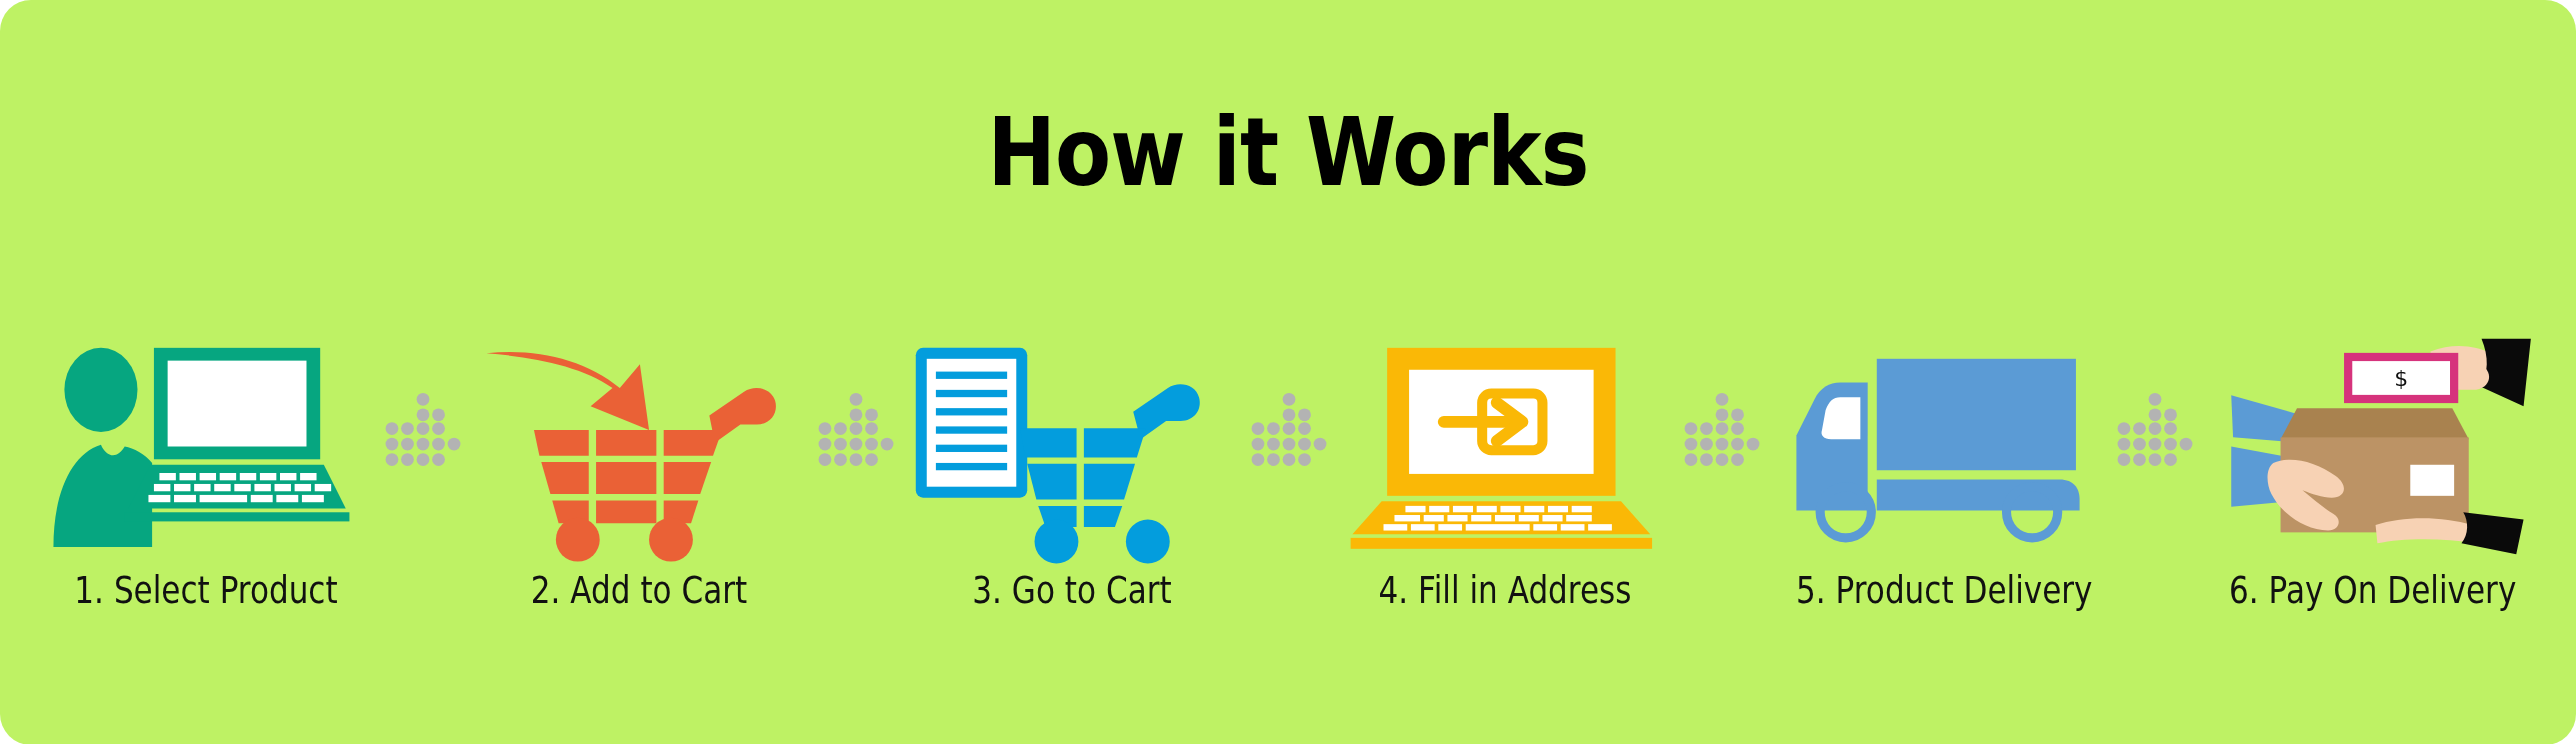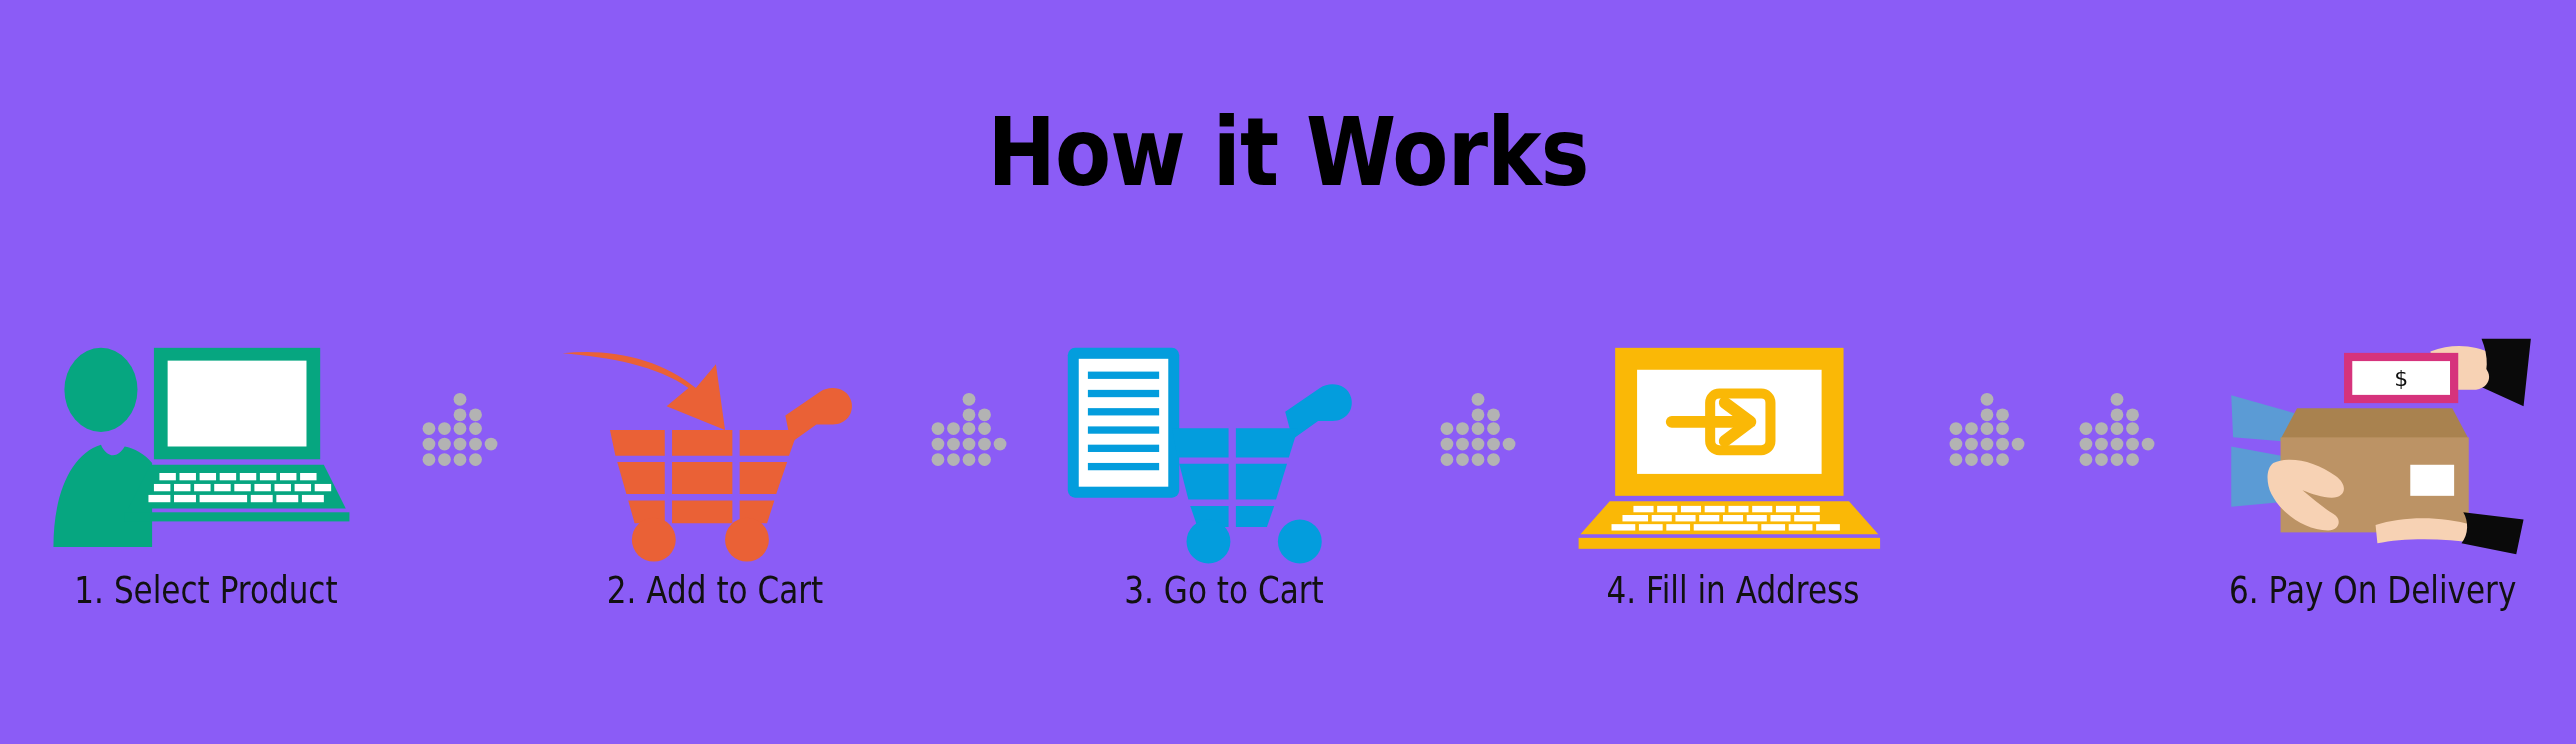--- a/index.html
+++ b/index.html
@@ -10,21 +10,22 @@
   body {
     width: 2576px;
     height: 745px;
     font-family: "Liberation Sans", sans-serif;
     overflow: hidden;
   }
   #page {
     position: relative;
     width: 2576px;
     height: 745px;
-    background: #8b5cf6;
+    background: #bef264;
+    border-radius: 31px;
   }
 
   
   #title {
     position: absolute;
     top: 102px;
     left: 0;
     width: 2576px;
     text-align: center;
     font-family: "DejaVu Sans", sans-serif;
@@ -352,20 +353,38 @@
             <circle cx="65" cy="57" r="7"></circle>
             <circle cx="82" cy="57" r="7"></circle>
           <circle cx="14" cy="74" r="7"></circle>
             <circle cx="31" cy="74" r="7"></circle>
             <circle cx="48" cy="74" r="7"></circle>
             <circle cx="65" cy="74" r="7"></circle>
         </g>
       </svg>
     </div>
 
+    <div class="step">
+      <div class="step-art">
+        <svg viewBox="0 0 370 220" xmlns="http://www.w3.org/2000/svg">
+
+          <rect x="118" y="14" width="218" height="122" fill="#5b9bd5"></rect>
+
+          <path d="M118 146 L318 146 C334 146 340 156 340 168 L340 180 L118 180 Z" fill="#5b9bd5"></path>
+
+          <path d="M30 98 L50 58 C56 46 66 40 78 40 L108 40 L108 180 L30 180 Z" fill="#5b9bd5"></path>
+
+          <path d="M58 92 C56 98 60 102 68 102 L100 102 L100 56 L78 56 C70 56 66 60 62 70 Z" fill="#ffffff"></path>
+
+          <circle cx="84" cy="182" r="28" fill="none" stroke="#5b9bd5" stroke-width="10"></circle>
+          <circle cx="288" cy="182" r="28" fill="none" stroke="#5b9bd5" stroke-width="10"></circle>
+        </svg>
+      </div>
+      <div class="step-label">5. Product Delivery</div>
+    </div>
 
     <div class="arrow-sep">
       <svg viewBox="0 0 96 92" xmlns="http://www.w3.org/2000/svg">
         <g fill="#b3b3b3">
           <circle cx="48" cy="8" r="7"></circle>
           <circle cx="48" cy="25" r="7"></circle>
             <circle cx="65" cy="25" r="7"></circle>
           <circle cx="14" cy="40" r="7"></circle>
             <circle cx="31" cy="40" r="7"></circle>
             <circle cx="48" cy="40" r="7"></circle>

